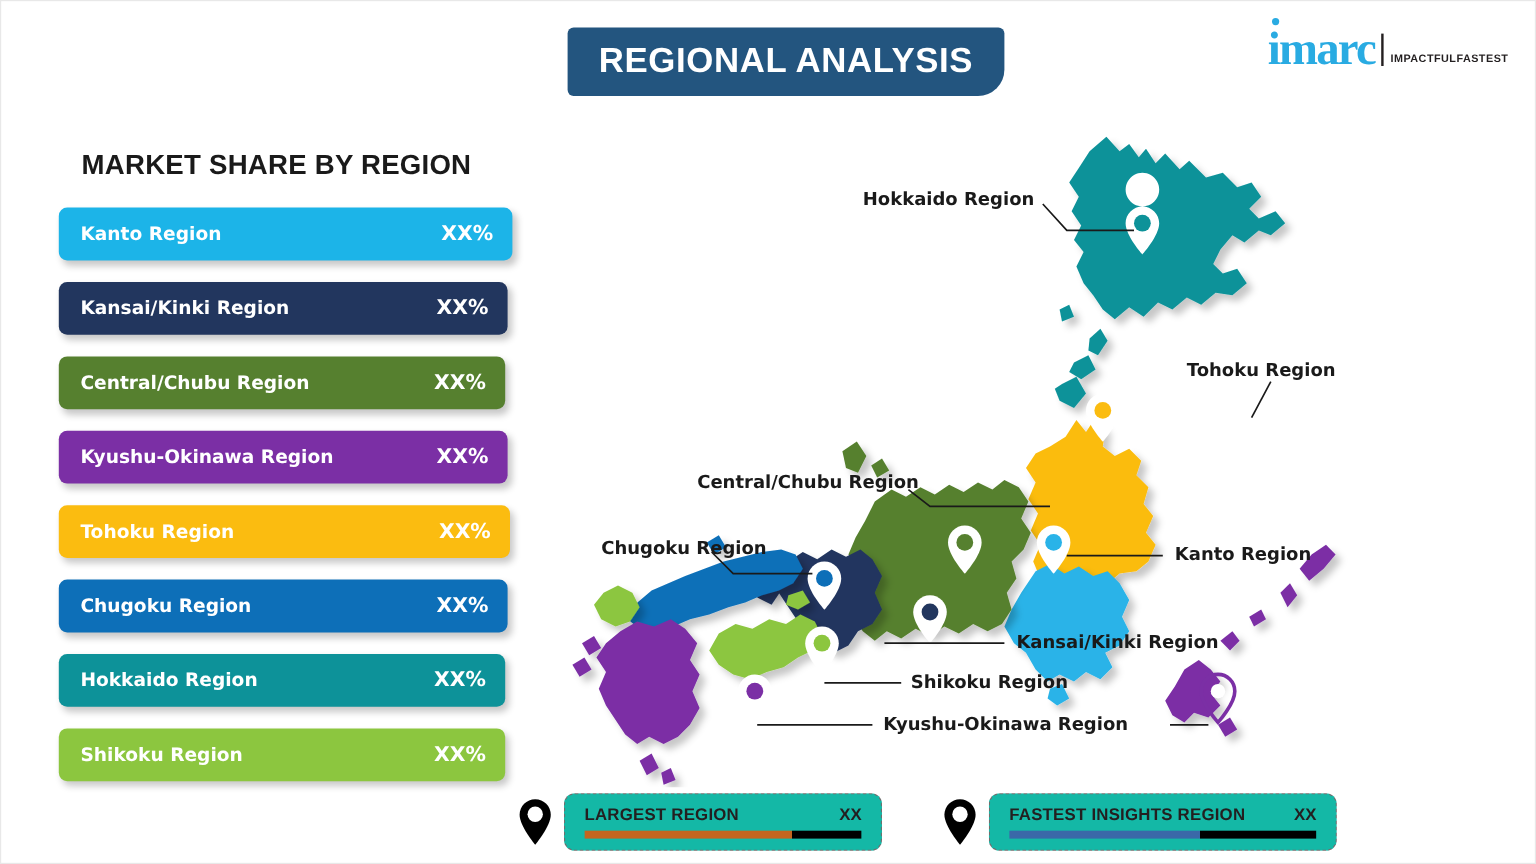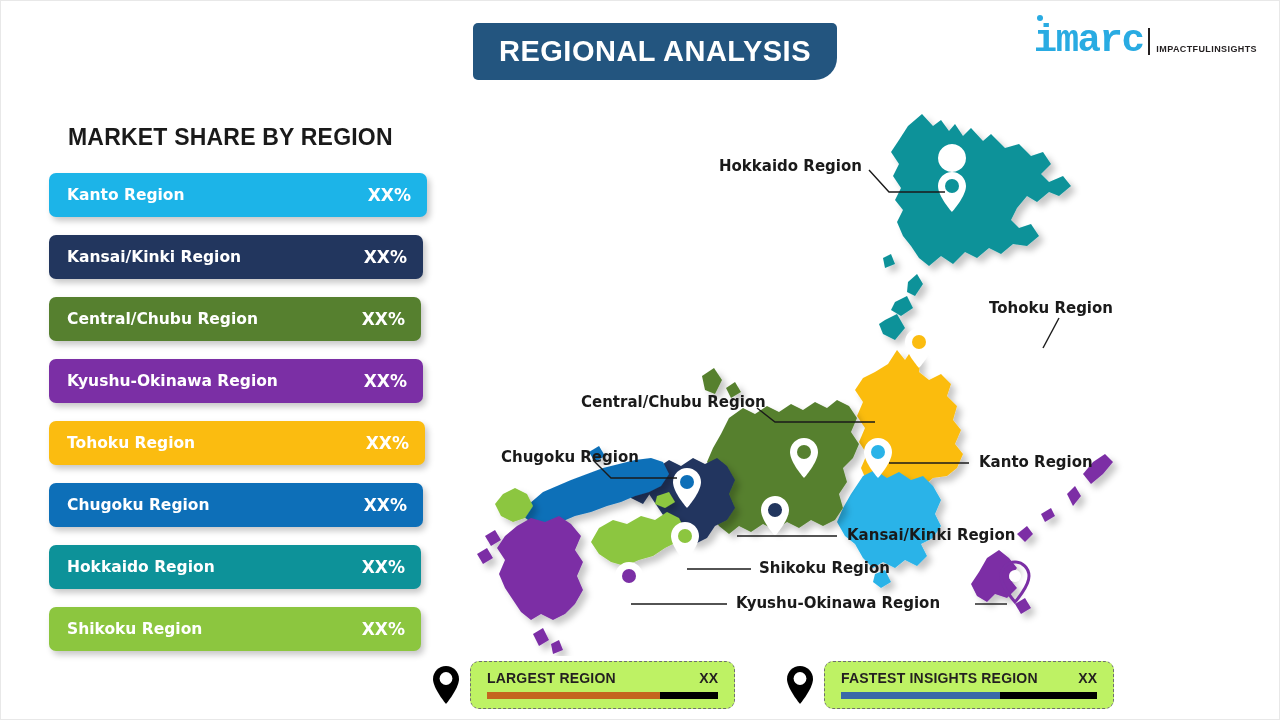--- a/index.html
+++ b/index.html
@@ -31,21 +31,21 @@
 
   
   .logo{position:absolute;right:22px;top:14px;display:flex;align-items:flex-end;height:44px;}
   .logo-mark{
     position:relative;
     color:#29abe2;
     font-size:39px;
     font-weight:bold;
     letter-spacing:-1.5px;
     line-height:36px;
-    font-family:Liberation Mono, monospace;
+    font-family:Liberation Serif, serif;
   }
   .logo-dot{
     position:absolute;left:3px;top:-8px;
     width:6px;height:6px;border-radius:50%;
     background:#29abe2;
   }
   .logo-divider{width:2px;height:27px;background:#231f20;margin:0 6px 4px 5px;}
   .logo-tag{
     display:flex;flex-direction:row;justify-content:flex-end;
     padding-bottom:4px;
@@ -89,21 +89,21 @@
 
   
   .footer{position:absolute;left:430px;top:660px;display:flex;gap:50px;align-items:center;}
   .badge-group{display:flex;align-items:center;gap:9px;}
   .pin-icon{width:30px;height:40px;flex:none;}
   .badge{
     border:1.6px dashed #6f6f6f;
     border-radius:9px;
     padding:8px 16px 9px 16px;
     box-sizing:border-box;
-    background:#bef264;
+    background:#14b8a6;
   }
   .badge-row{display:flex;align-items:baseline;}
   .badge-label{
     font-size:14px;font-weight:bold;color:#231f20;letter-spacing:.2px;white-space:nowrap;
   }
   .badge-value{font-size:14px;font-weight:bold;color:#231f20;margin-left:auto;padding-left:26px;}
   .progress{margin-top:6px;height:7px;display:flex;overflow:hidden;}
   .progress .fill{height:100%;}
   .progress .rest{height:100%;background:#000000;flex:1;}
   .badge-largest{width:265px;}
@@ -119,21 +119,21 @@
   </div>
 
   <div class="logo">
     <div class="logo-mark">
       <span class="logo-dot"></span>
       <span>imarc</span>
     </div>
     <div class="logo-divider"></div>
     <div class="logo-tag">
       <span>IMPACTFUL</span>
-      <span>INSIGHTS</span>
+      <span>FASTEST</span>
     </div>
   </div>
 
   <div class="panel-title">MARKET SHARE BY REGION</div>
   <div class="bars">
       <div class="bar" style="background: rgb(28, 180, 232); width: 378px;">
         <span class="bar-label">Kanto  Region</span>
         <span class="bar-value">XX%</span>
       </div>
       <div class="bar" style="background: rgb(34, 54, 94); width: 374px;">

